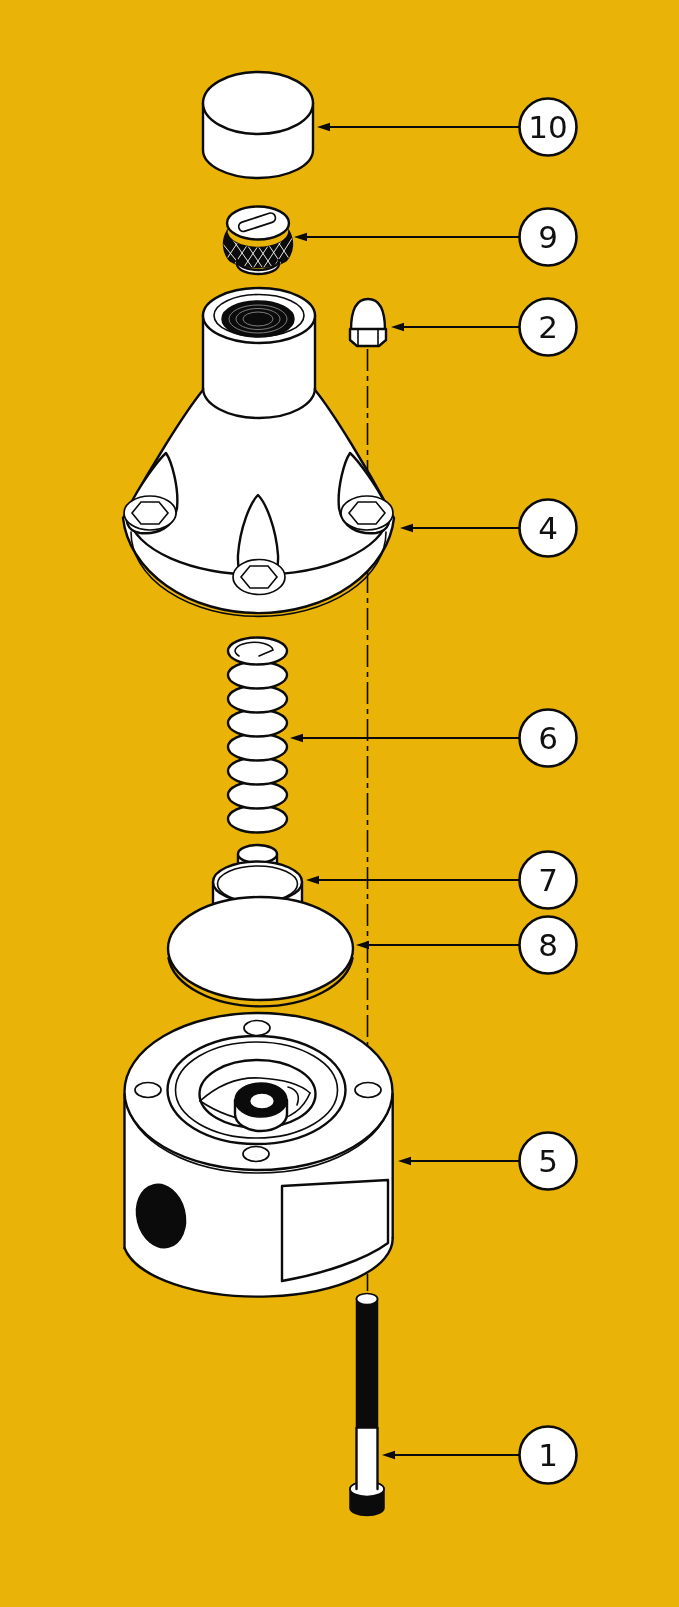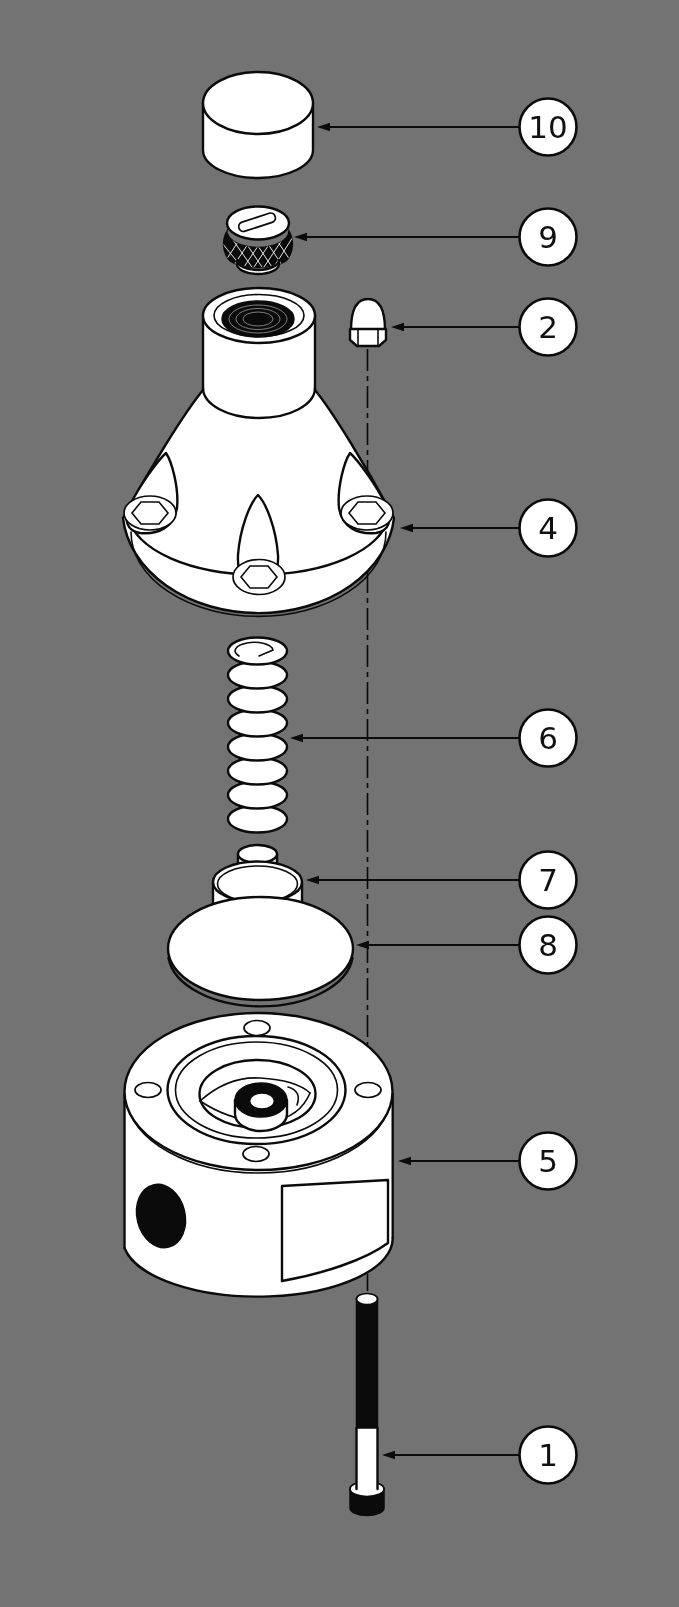--- a/index.html
+++ b/index.html
@@ -1,16 +1,16 @@
 <!DOCTYPE html>
 <html><head>
 <meta charset="utf-8">
 <style>
   html,body{margin:0;padding:0;background:#ffffff;width:679px;height:1607px;overflow:hidden;}
-  #stage{position:relative;width:679px;height:1607px;background:#737373;}
+  #stage{position:relative;width:679px;height:1607px;background:#eab308;}
   svg{position:absolute;left:0;top:0;}
   .ln{stroke:#0b0b0b;fill:none;stroke-width:2.4;stroke-linecap:round;stroke-linejoin:round;}
   .lnthin{stroke:#0b0b0b;fill:none;stroke-width:1.6;stroke-linecap:round;}
   .wfill{fill:#ffffff;stroke:#0b0b0b;stroke-width:2.4;stroke-linejoin:round;}
   .wfillthin{fill:#ffffff;stroke:#0b0b0b;stroke-width:1.7;}
   .dark{fill:#0b0b0b;stroke:#0b0b0b;stroke-width:1.5;}
   .callout-circle{fill:#ffffff;stroke:#0b0b0b;stroke-width:2.6;}
   .callout-text{font-family:"DejaVu Sans","Liberation Sans",sans-serif;font-size:31px;fill:#111111;}
   .leader{stroke:#0b0b0b;stroke-width:2;fill:none;}
   .arrowhead{fill:#0b0b0b;stroke:none;}

